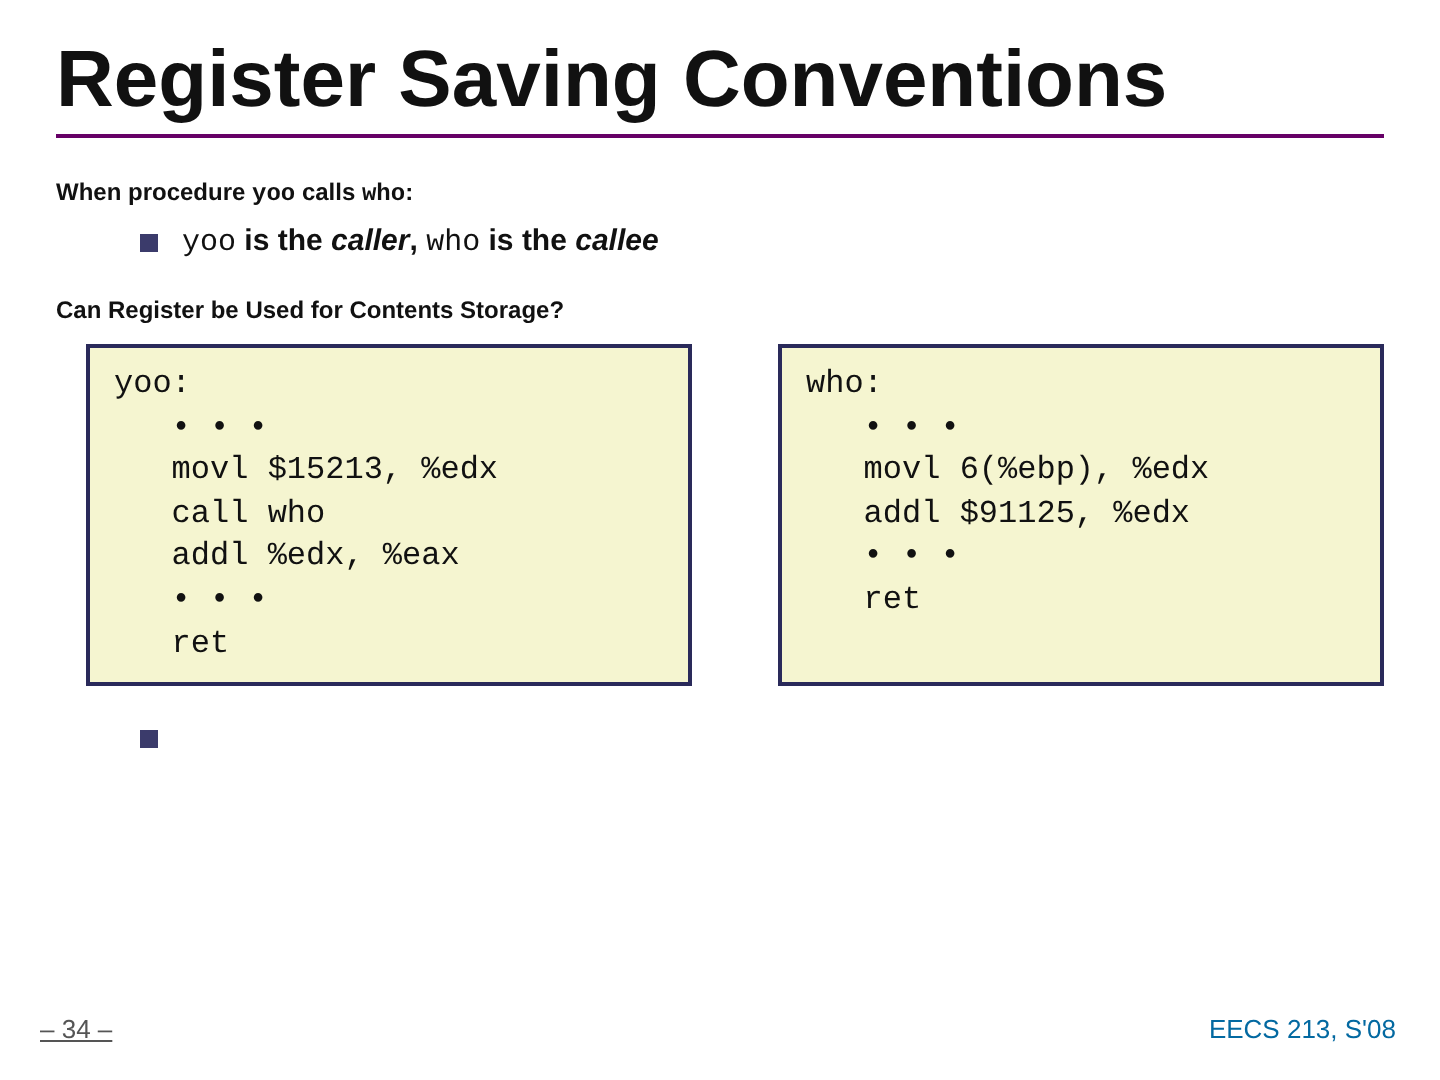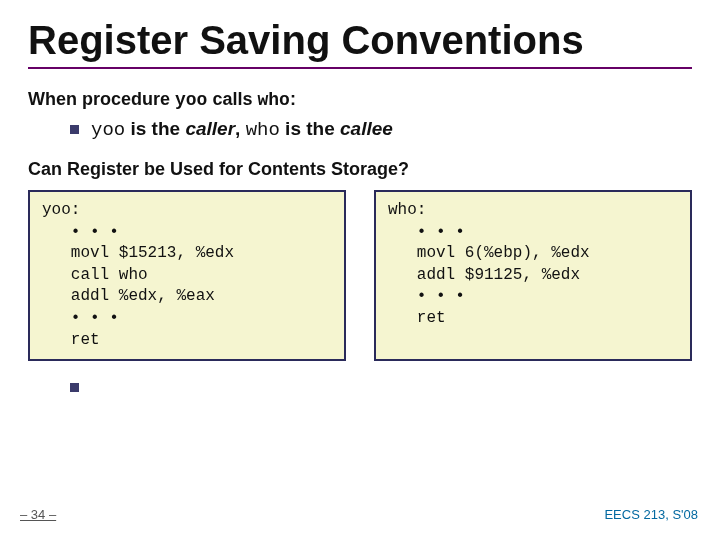--- a/index.html
+++ b/index.html
@@ -17,62 +17,63 @@
     font-weight: bold;
     color: #111;
     margin-bottom: 4px;
   }
   .rule {
     border: none;
     border-top: 2px solid #660066;
     margin-bottom: 20px;
   }
   .section {
-    font-size: 18px;
+    font-size: 12px;
     font-weight: bold;
     color: #111;
     margin-top: 16px;
     margin-bottom: 8px;
   }
   .section .mono { font-family: "Courier New", monospace; font-weight: bold; }
   .bullet-row {
     display: flex;
     align-items: center;
     margin-left: 42px;
     margin-bottom: 18px;
   }
   .sq-bullet {
     width: 9px;
     height: 9px;
     background: #3b3b6b;
     margin-right: 12px;
     flex-shrink: 0;
   }
   .bullet-text {
-    font-size: 19px;
+    font-size: 15px;
     color: #111;
   }
   .bullet-text .mono { font-family: "Courier New", monospace; }
   .bullet-text .bi { font-weight: bold; font-style: italic; }
   .codeboxes {
     display: flex;
     gap: 28px;
     margin-top: 10px;
     margin-bottom: 22px;
   }
   .codebox {
     background: #f5f5d0;
     border: 2px solid #2a2a5a;
     padding: 8px 12px 8px 12px;
     font-family: "Courier New", monospace;
     font-size: 16px;
     line-height: 1.35;
     white-space: pre;
     color: #111;
     width: 318px;
+    margin-left: 15px;
   }
   .footer-left {
     position: absolute;
     left: 20px;
     bottom: 18px;
     font-size: 13px;
     color: #555;
     text-decoration: underline;
   }
   .footer-right {

